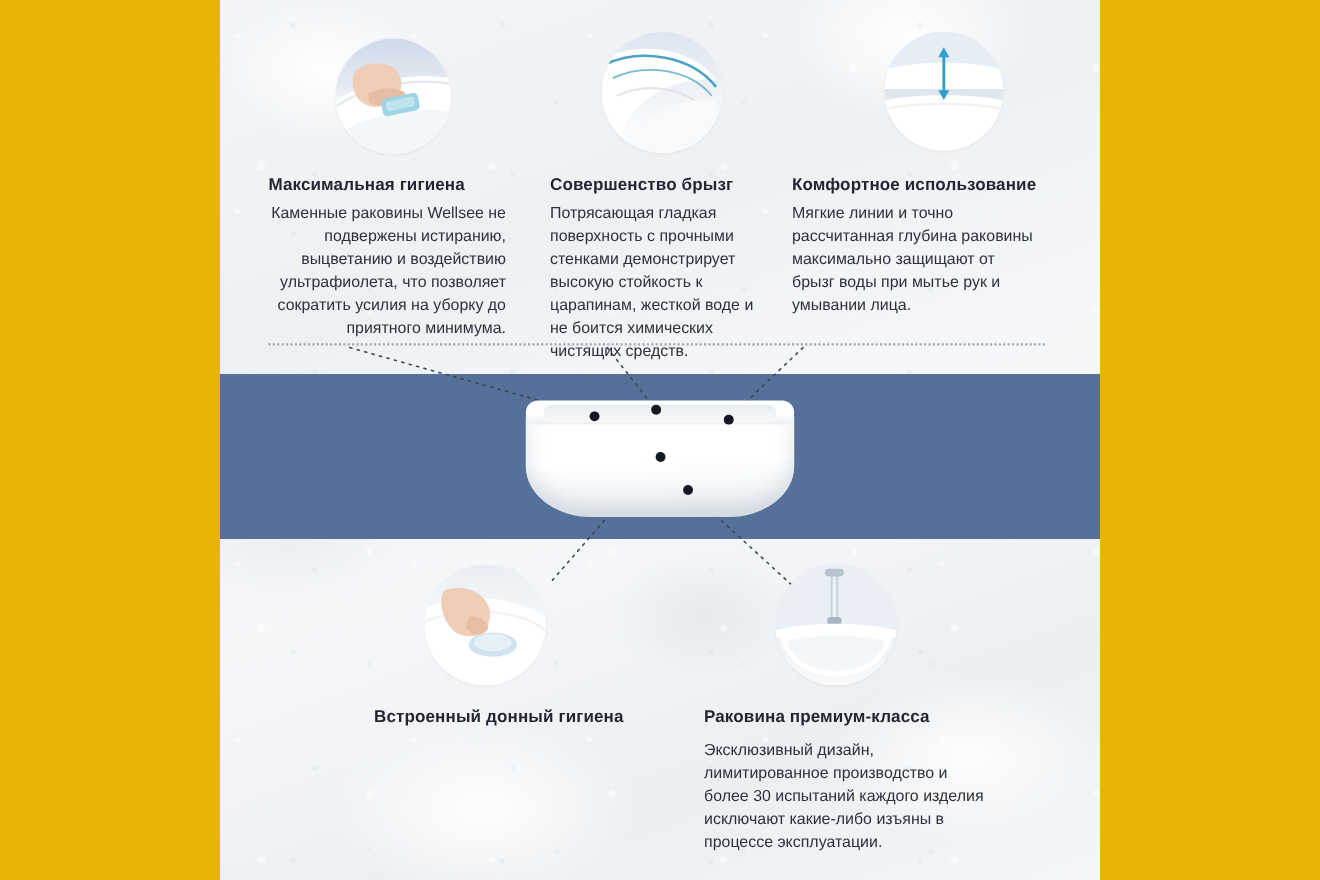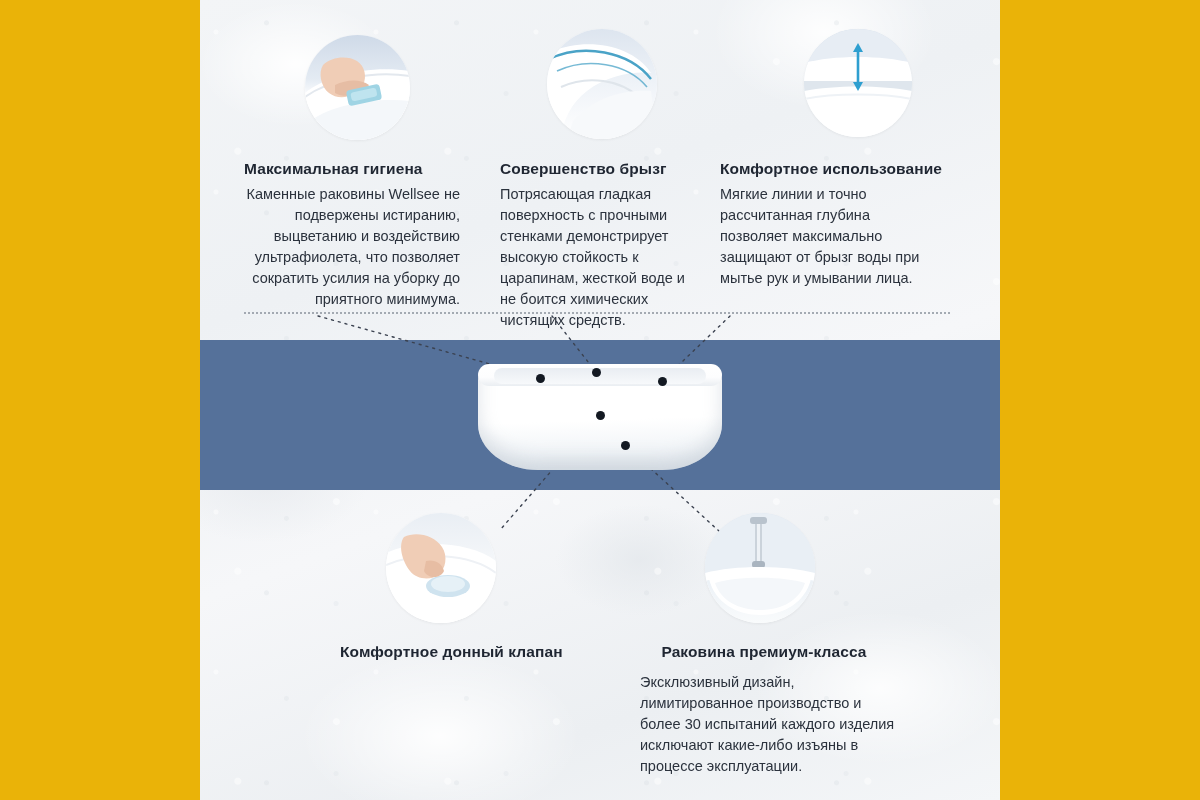--- a/index.html
+++ b/index.html
@@ -193,21 +193,21 @@
       </svg>
     </div>
 
     <div class="titles" style="left:44px; top:160px; width:230px;">Максимальная гигиена</div>
     <div class="para" style="left:44px; top:184px; width:216px;text-align:right;">Каменные раковины Wellsee не подвержены истиранию, выцветанию и воздействию ультрафиолета, что позволяет сократить усилия на уборку до приятного минимума.</div>
 
     <div class="titles" style="left:300px; top:160px; width:220px;">Совершенство брызг</div>
     <div class="para" style="left:300px; top:184px; width:200px;">Потрясающая гладкая поверхность с прочными стенками демонстрирует высокую стойкость к царапинам, жесткой воде и не боится химических чистящих средств.</div>
 
     <div class="titles" style="left:520px; top:160px; width:270px;">Комфортное использование</div>
-    <div class="para" style="left:520px; top:184px; width:220px;">Мягкие линии и точно рассчитанная глубина позволяет максимально защищают от брызг воды при мытье рук и умывании лица.</div>
+    <div class="para" style="left:520px; top:184px; width:220px;">Мягкие линии и точно рассчитанная глубина раковины максимально защищают от брызг воды при мытье рук и умывании лица.</div>
 
     <div class="dotted-h" style="left:44px; top:312px; width:706px;"></div>
 
     <svg class="leaders" viewBox="0 0 800 800">
       <g stroke="#3b4250" stroke-width="1.4" stroke-dasharray="2 5" fill="none" stroke-linecap="round">
         <path d="M118 316 L340 378"></path>
         <path d="M352 316 L396 372"></path>
         <path d="M530 316 L462 381"></path>
         <path d="M400 415 L300 530"></path>
         <path d="M425 445 L520 532"></path>
@@ -248,18 +248,18 @@
         <rect x="52" y="8" width="3" height="44" fill="#eef2f6"></rect>
         <rect x="45" y="4" width="17" height="7" rx="3" fill="#b9c3cd"></rect>
         <rect x="47" y="48" width="13" height="7" rx="3" fill="#aab5c0"></rect>
 
         <path d="M0 60 C30 52, 80 52, 110 60 L110 68 C80 60, 30 60, 0 68 Z" fill="#ffffff"></path>
         <path d="M4 66 C30 58, 80 58, 106 66 C100 90, 78 102, 55 102 C32 102, 10 90, 4 66 Z" fill="#ffffff"></path>
         <path d="M10 70 C32 63, 78 63, 100 70 C94 88, 76 97, 55 97 C34 97, 16 88, 10 70 Z" fill="#f4f7fa"></path>
       </svg>
     </div>
 
-    <div class="titles" style="left:140px; top:643px; width:260px;">Комфортное донный клапан</div>
-
-    <div class="titles" style="left:429px; top:643px; width:270px;text-align:center;">Раковина премиум-класса</div>
+    <div class="titles" style="left:140px; top:643px; width:260px;">Встроенный донный гигиена</div>
+
+    <div class="titles" style="left:440px; top:643px; width:270px;">Раковина премиум-класса</div>
     <div class="para" style="left:440px; top:672px; width:256px;">Эксклюзивный дизайн, лимитированное производство и более 30 испытаний каждого изделия исключают какие-либо изъяны в процессе эксплуатации.</div>
   </div>
 </div>
 
 </body></html>

